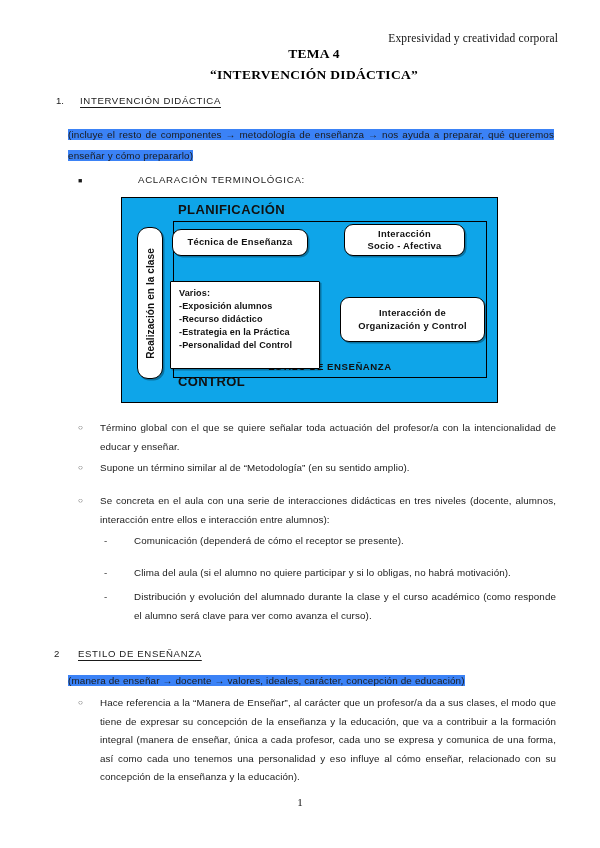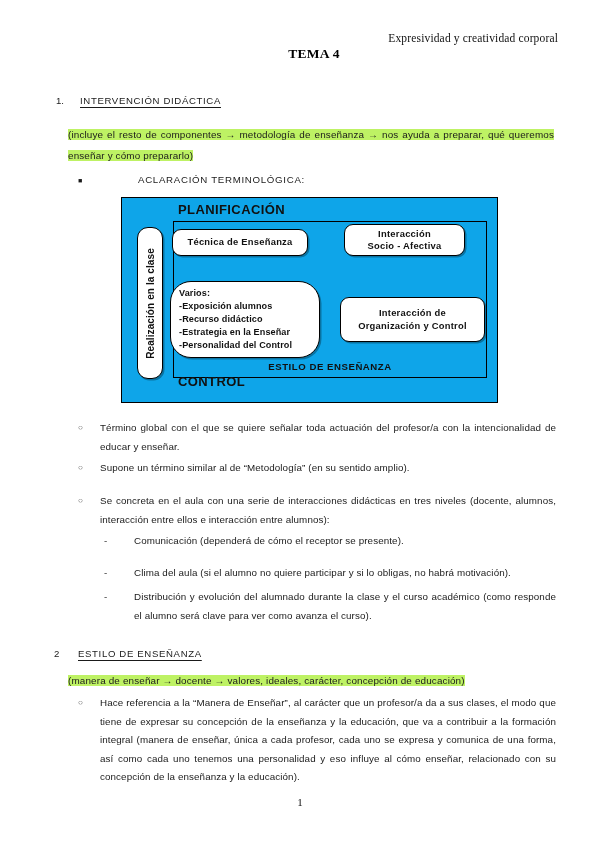--- a/index.html
+++ b/index.html
@@ -75,21 +75,21 @@
     letter-spacing: 0;
   }
   .section-label {
     text-decoration: underline;
     text-underline-offset: 2.5px;
     white-space: nowrap;
   }
 
   
   .note-hl {
-    background: #bef264;
+    background: #3b82f6;
     display: inline;
     font-size: 9.9px;
     line-height: 20px;
     letter-spacing: 0.15px;
     box-decoration-break: clone;
     -webkit-box-decoration-break: clone;
   }
   .note-wrap {
     position: absolute;
     left: 68px;
@@ -244,23 +244,23 @@
   }
   .rbox-tecnica { left: 172px; top: 229px; width: 136px; height: 27px; }
   .rbox-socio   { left: 344px; top: 224px; width: 121px; height: 32px; }
   .rbox-orgctrl { left: 340px; top: 297px; width: 145px; height: 45px; }
 
   .rbox-varios {
     position: absolute;
     left: 170px;
     top: 281px;
     width: 150px;
-    height: 77px;
+    height: 88px;
     border: 1.2px solid #000;
-    border-radius: 21px;
+    border-radius: 1px;
     box-sizing: border-box;
     background: #fff;
     padding: 5px 0 0 8px;
     box-shadow: 1.5px 1.5px 0 rgba(0,0,0,0.30);
   }
   .rbox-varios div {
     font-size: 9.1px;
     font-weight: bold;
     letter-spacing: 0.1px;
     line-height: 13px;
@@ -282,20 +282,21 @@
 </style>
 </head>
 <body>
 
 <div class="page">
 
   <div class="doc-header">Expresividad y creatividad corporal</div>
 
   <div class="title-block">
     <div class="title-line1">TEMA 4</div>
+    <div class="title-line2">“INTERVENCIÓN DIDÁCTICA”</div>
   </div>
 
   <div class="section" style="top:95px;">
     <div class="section-head">
       <span class="section-num">1.</span>
       <span class="section-label">INTERVENCIÓN DIDÁCTICA</span>
     </div>
   </div>
 
   <div class="note-wrap" style="top:124px;">
@@ -334,21 +335,21 @@
     <span>
       <span>Interacción de</span><br>
       <span>Organización y Control</span>
     </span>
   </div>
 
   <div class="rbox-varios">
     <div>Varios:</div>
     <div>-Exposición alumnos</div>
     <div>-Recurso didáctico</div>
-    <div>-Estrategia en la Enseñar</div>
+    <div>-Estrategia en la Práctica</div>
     <div>-Personalidad del Control</div>
   </div>
 
   <div class="bullet-o" style="top:419px;">
     <span class="mk">○</span>
     <span class="tx">Término global con el que se quiere señalar toda actuación del profesor/a con la intencionalidad de educar y enseñar.</span>
   </div>
 
   <div class="bullet-o" style="top:459px;">
     <span class="mk">○</span>

